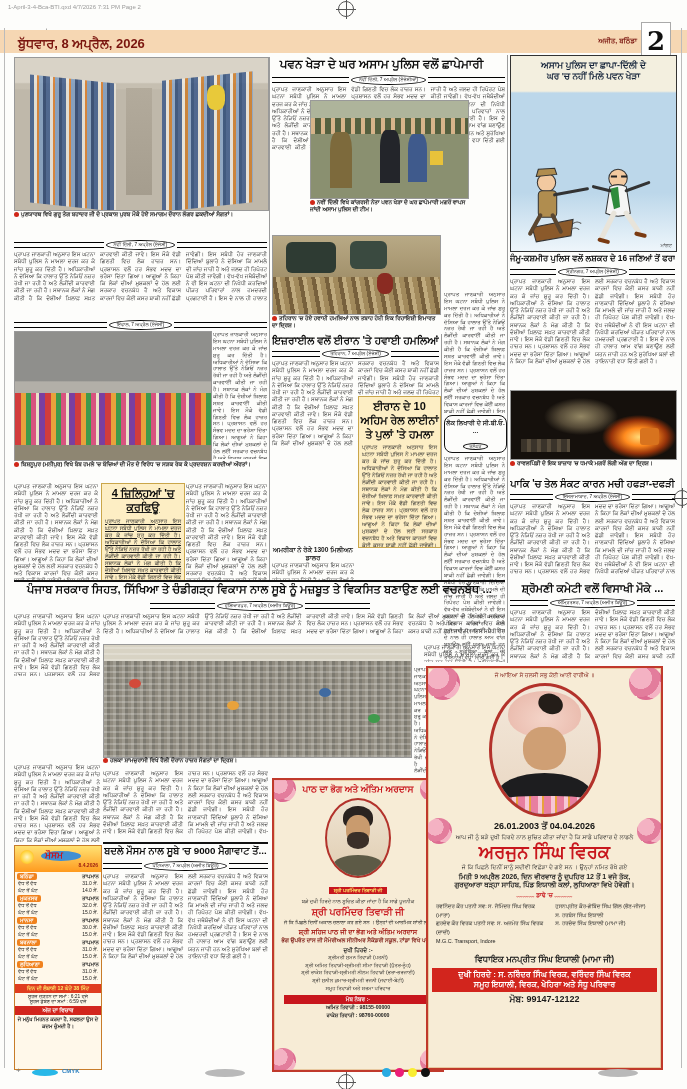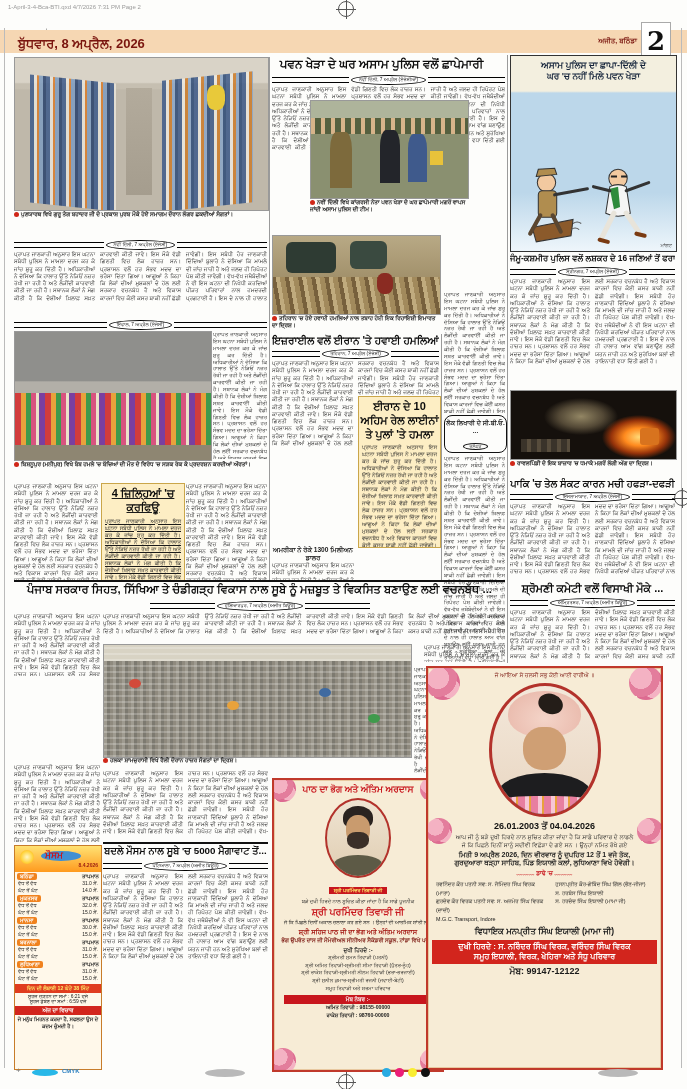--- a/index.html
+++ b/index.html
@@ -224,21 +224,21 @@
     <div class="noise" style="left:86%;top:62%;width:4%;height:8%;background:#3f9a4c;border-radius:50%;"></div>
   </div>
   <div class="abs caption" style="left:103px;top:757px;width:307px;height:10px;">
     <span class="bullet"></span><span>ਹਲਕਾ ਸ਼ਾਮਚੁਰਾਸੀ ਵਿਖੇ ਰੈਲੀ ਦੌਰਾਨ ਹਾਜ਼ਰ ਸੰਗਤਾਂ ਦਾ ਦ੍ਰਿਸ਼।</span>
   </div>
   <div class="abs body" style="left:424px;top:644px;width:81px;height:18px;">ਪ੍ਰਾਪਤ ਜਾਣਕਾਰੀ ਅਨੁਸਾਰ ਇਸ ਘਟਨਾ ਸਬੰਧੀ ਪੁਲਿਸ ਨੇ ਮਾਮਲਾ ਦਰਜ ਕਰ ਕੇ ਜਾਂਚ ਸ਼ੁਰੂ ਕਰ ਦਿੱਤੀ ਹੈ। ਅਧਿਕਾਰੀਆਂ ਨੇ ਦੱਸਿਆ ਕਿ ਹਾਲਾਤ ਉੱਤੇ ਨੇੜਿਓਂ ਨਜ਼ਰ ਰੱਖੀ ਜਾ ਰਹੀ ਹੈ ਅਤੇ ਲੋੜੀਂਦੀ ਕਾਰਵਾਈ ਕੀਤੀ ਜਾ ਰਹੀ ਹੈ। ਸਥਾਨਕ ਲੋਕਾਂ ਨੇ ਮੰਗ ਕੀਤੀ ਹੈ ਕਿ ਦੋਸ਼ੀਆਂ ਖ਼ਿਲਾਫ਼ ਸਖ਼ਤ ਕਾਰਵਾਈ ਕੀਤੀ ਜਾਵੇ। ਇਸ ਮੌਕੇ ਵੱਡੀ ਗਿਣਤੀ ਵਿਚ ਲੋਕ ਹਾਜ਼ਰ ਸਨ। ਪ੍ਰਸ਼ਾਸਨ ਵਲੋਂ ਹਰ ਸੰਭਵ ਮਦਦ ਦਾ ਭਰੋਸਾ ਦਿੱਤਾ ਗਿਆ। ਆਗੂਆਂ ਨੇ ਕਿਹਾ ਕਿ ਲੋਕਾਂ ਦੀਆਂ ਮੁਸ਼ਕਲਾਂ ਦੇ ਹੱਲ ਲਈ ਸਰਕਾਰ ਵਚਨਬੱਧ ਹੈ ਅਤੇ ਵਿਕਾਸ ਕਾਰਜਾਂ ਵਿਚ ਕੋਈ ਕਸਰ ਬਾਕੀ ਨਹੀਂ ਛੱਡੀ ਜਾਵੇਗੀ। ਇਸ ਸਬੰਧੀ ਹੋਰ ਜਾਣਕਾਰੀ ਦਿੰਦਿਆਂ ਬੁਲਾਰੇ ਨੇ ਦੱਸਿਆ ਕਿ ਮਾਮਲੇ ਦੀ ਜਾਂਚ ਜਾਰੀ ਹੈ ਅਤੇ ਜਲਦ ਹੀ ਰਿਪੋਰਟ ਪੇਸ਼ ਕੀਤੀ ਜਾਵੇਗੀ। ਵੱਖ-ਵੱਖ ਜਥੇਬੰਦੀਆਂ ਨੇ ਵੀ ਇਸ ਘਟਨਾ ਦੀ ਨਿਖੇਧੀ ਕਰਦਿਆਂ ਪੀੜਤ ਪਰਿਵਾਰਾਂ ਨਾਲ ਹਮਦਰਦੀ ਪ੍ਰਗਟਾਈ ਹੈ। ਇਸ ਦੇ ਨਾਲ ਹੀ ਹਾਲਾਤ ਆਮ ਵਾਂਗ ਬਣਾਉਣ ਲਈ ਯਤਨ ਜਾਰੀ ਹਨ ਅਤੇ ਸੁਰੱਖਿਆ ਬਲਾਂ ਦੀ ਤਾਇਨਾਤੀ ਵਧਾ ਦਿੱਤੀ ਗਈ ਹੈ।</div>
   <div class="abs body" style="left:414px;top:666px;width:27px;height:109px;font-size:5.2px;">ਪ੍ਰਾਪਤ ਜਾਣਕਾਰੀ ਅਨੁਸਾਰ ਇਸ ਘਟਨਾ ਸਬੰਧੀ ਪੁਲਿਸ ਨੇ ਮਾਮਲਾ ਦਰਜ ਕਰ ਕੇ ਜਾਂਚ ਸ਼ੁਰੂ ਕਰ ਦਿੱਤੀ ਹੈ। ਅਧਿਕਾਰੀਆਂ ਨੇ ਦੱਸਿਆ ਕਿ ਹਾਲਾਤ ਉੱਤੇ ਨੇੜਿਓਂ ਨਜ਼ਰ ਰੱਖੀ ਜਾ ਰਹੀ ਹੈ ਅਤੇ ਲੋੜੀਂਦੀ ਕਾਰਵਾਈ ਕੀਤੀ ਜਾ ਰਹੀ ਹੈ। ਸਥਾਨਕ ਲੋਕਾਂ ਨੇ ਮੰਗ ਕੀਤੀ ਹੈ ਕਿ ਦੋਸ਼ੀਆਂ ਖ਼ਿਲਾਫ਼ ਸਖ਼ਤ ਕਾਰਵਾਈ ਕੀਤੀ ਜਾਵੇ। ਇਸ ਮੌਕੇ ਵੱਡੀ ਗਿਣਤੀ ਵਿਚ ਲੋਕ ਹਾਜ਼ਰ ਸਨ। ਪ੍ਰਸ਼ਾਸਨ ਵਲੋਂ ਹਰ ਸੰਭਵ ਮਦਦ ਦਾ ਭਰੋਸਾ ਦਿੱਤਾ ਗਿਆ। ਆਗੂਆਂ ਨੇ ਕਿਹਾ ਕਿ ਲੋਕਾਂ ਦੀਆਂ ਮੁਸ਼ਕਲਾਂ ਦੇ ਹੱਲ ਲਈ ਸਰਕਾਰ ਵਚਨਬੱਧ ਹੈ ਅਤੇ ਵਿਕਾਸ ਕਾਰਜਾਂ ਵਿਚ ਕੋਈ ਕਸਰ ਬਾਕੀ ਨਹੀਂ ਛੱਡੀ ਜਾਵੇਗੀ। ਇਸ ਸਬੰਧੀ ਹੋਰ ਜਾਣਕਾਰੀ ਦਿੰਦਿਆਂ ਬੁਲਾਰੇ ਨੇ ਦੱਸਿਆ ਕਿ ਮਾਮਲੇ ਦੀ ਜਾਂਚ ਜਾਰੀ ਹੈ ਅਤੇ ਜਲਦ ਹੀ ਰਿਪੋਰਟ ਪੇਸ਼ ਕੀਤੀ ਜਾਵੇਗੀ। ਵੱਖ-ਵੱਖ ਜਥੇਬੰਦੀਆਂ ਨੇ ਵੀ ਇਸ ਘਟਨਾ ਦੀ ਨਿਖੇਧੀ ਕਰਦਿਆਂ ਪੀੜਤ ਪਰਿਵਾਰਾਂ ਨਾਲ ਹਮਦਰਦੀ ਪ੍ਰਗਟਾਈ ਹੈ। ਇਸ ਦੇ ਨਾਲ ਹੀ ਹਾਲਾਤ ਆਮ ਵਾਂਗ ਬਣਾਉਣ ਲਈ ਯਤਨ ਜਾਰੀ ਹਨ ਅਤੇ ਸੁਰੱਖਿਆ ਬਲਾਂ ਦੀ ਤਾਇਨਾਤੀ ਵਧਾ ਦਿੱਤੀ ਗਈ ਹੈ।</div>
   <div class="abs body cols2" style="left:103px;top:770px;width:165px;height:72px;">ਪ੍ਰਾਪਤ ਜਾਣਕਾਰੀ ਅਨੁਸਾਰ ਇਸ ਘਟਨਾ ਸਬੰਧੀ ਪੁਲਿਸ ਨੇ ਮਾਮਲਾ ਦਰਜ ਕਰ ਕੇ ਜਾਂਚ ਸ਼ੁਰੂ ਕਰ ਦਿੱਤੀ ਹੈ। ਅਧਿਕਾਰੀਆਂ ਨੇ ਦੱਸਿਆ ਕਿ ਹਾਲਾਤ ਉੱਤੇ ਨੇੜਿਓਂ ਨਜ਼ਰ ਰੱਖੀ ਜਾ ਰਹੀ ਹੈ ਅਤੇ ਲੋੜੀਂਦੀ ਕਾਰਵਾਈ ਕੀਤੀ ਜਾ ਰਹੀ ਹੈ। ਸਥਾਨਕ ਲੋਕਾਂ ਨੇ ਮੰਗ ਕੀਤੀ ਹੈ ਕਿ ਦੋਸ਼ੀਆਂ ਖ਼ਿਲਾਫ਼ ਸਖ਼ਤ ਕਾਰਵਾਈ ਕੀਤੀ ਜਾਵੇ। ਇਸ ਮੌਕੇ ਵੱਡੀ ਗਿਣਤੀ ਵਿਚ ਲੋਕ ਹਾਜ਼ਰ ਸਨ। ਪ੍ਰਸ਼ਾਸਨ ਵਲੋਂ ਹਰ ਸੰਭਵ ਮਦਦ ਦਾ ਭਰੋਸਾ ਦਿੱਤਾ ਗਿਆ। ਆਗੂਆਂ ਨੇ ਕਿਹਾ ਕਿ ਲੋਕਾਂ ਦੀਆਂ ਮੁਸ਼ਕਲਾਂ ਦੇ ਹੱਲ ਲਈ ਸਰਕਾਰ ਵਚਨਬੱਧ ਹੈ ਅਤੇ ਵਿਕਾਸ ਕਾਰਜਾਂ ਵਿਚ ਕੋਈ ਕਸਰ ਬਾਕੀ ਨਹੀਂ ਛੱਡੀ ਜਾਵੇਗੀ। ਇਸ ਸਬੰਧੀ ਹੋਰ ਜਾਣਕਾਰੀ ਦਿੰਦਿਆਂ ਬੁਲਾਰੇ ਨੇ ਦੱਸਿਆ ਕਿ ਮਾਮਲੇ ਦੀ ਜਾਂਚ ਜਾਰੀ ਹੈ ਅਤੇ ਜਲਦ ਹੀ ਰਿਪੋਰਟ ਪੇਸ਼ ਕੀਤੀ ਜਾਵੇਗੀ। ਵੱਖ-ਵੱਖ ਜਥੇਬੰਦੀਆਂ ਨੇ ਵੀ ਇਸ ਘਟਨਾ ਦੀ ਨਿਖੇਧੀ ਕਰਦਿਆਂ ਪੀੜਤ ਪਰਿਵਾਰਾਂ ਨਾਲ ਹਮਦਰਦੀ ਪ੍ਰਗਟਾਈ ਹੈ। ਇਸ ਦੇ ਨਾਲ ਹੀ ਹਾਲਾਤ ਆਮ ਵਾਂਗ ਬਣਾਉਣ ਲਈ ਯਤਨ ਜਾਰੀ ਹਨ ਅਤੇ ਸੁਰੱਖਿਆ ਬਲਾਂ ਦੀ ਤਾਇਨਾਤੀ ਵਧਾ ਦਿੱਤੀ ਗਈ ਹੈ।</div>
 
   <div class="hline" style="left:103px;top:842px;width:165px;"></div>
-  <div class="abs headline" style="left:103px;top:845px;width:165px;height:15px;font-size:9.8px;">ਬਦਲੇ ਮੌਸਮ ਨਾਲ ਸੂਬੇ 'ਚ 5000 ਮੈਗਾਵਾਟ ਤੋਂ...</div>
+  <div class="abs headline" style="left:103px;top:845px;width:165px;height:15px;font-size:9.8px;">ਬਦਲੇ ਮੌਸਮ ਨਾਲ ਸੂਬੇ 'ਚ 9000 ਮੈਗਾਵਾਟ ਤੋਂ...</div>
   <div class="abs dateline" style="left:103px;top:861px;width:165px;">
     <span class="bar"></span>
     <span class="oval">ਪਟਿਆਲਾ, 7 ਅਪ੍ਰੈਲ (ਅਜੀਤ ਬਿਊਰੋ)</span>
     <span class="bar"></span>
   </div>
   <div class="abs body cols2" style="left:103px;top:873px;width:165px;height:195px;">ਪ੍ਰਾਪਤ ਜਾਣਕਾਰੀ ਅਨੁਸਾਰ ਇਸ ਘਟਨਾ ਸਬੰਧੀ ਪੁਲਿਸ ਨੇ ਮਾਮਲਾ ਦਰਜ ਕਰ ਕੇ ਜਾਂਚ ਸ਼ੁਰੂ ਕਰ ਦਿੱਤੀ ਹੈ। ਅਧਿਕਾਰੀਆਂ ਨੇ ਦੱਸਿਆ ਕਿ ਹਾਲਾਤ ਉੱਤੇ ਨੇੜਿਓਂ ਨਜ਼ਰ ਰੱਖੀ ਜਾ ਰਹੀ ਹੈ ਅਤੇ ਲੋੜੀਂਦੀ ਕਾਰਵਾਈ ਕੀਤੀ ਜਾ ਰਹੀ ਹੈ। ਸਥਾਨਕ ਲੋਕਾਂ ਨੇ ਮੰਗ ਕੀਤੀ ਹੈ ਕਿ ਦੋਸ਼ੀਆਂ ਖ਼ਿਲਾਫ਼ ਸਖ਼ਤ ਕਾਰਵਾਈ ਕੀਤੀ ਜਾਵੇ। ਇਸ ਮੌਕੇ ਵੱਡੀ ਗਿਣਤੀ ਵਿਚ ਲੋਕ ਹਾਜ਼ਰ ਸਨ। ਪ੍ਰਸ਼ਾਸਨ ਵਲੋਂ ਹਰ ਸੰਭਵ ਮਦਦ ਦਾ ਭਰੋਸਾ ਦਿੱਤਾ ਗਿਆ। ਆਗੂਆਂ ਨੇ ਕਿਹਾ ਕਿ ਲੋਕਾਂ ਦੀਆਂ ਮੁਸ਼ਕਲਾਂ ਦੇ ਹੱਲ ਲਈ ਸਰਕਾਰ ਵਚਨਬੱਧ ਹੈ ਅਤੇ ਵਿਕਾਸ ਕਾਰਜਾਂ ਵਿਚ ਕੋਈ ਕਸਰ ਬਾਕੀ ਨਹੀਂ ਛੱਡੀ ਜਾਵੇਗੀ। ਇਸ ਸਬੰਧੀ ਹੋਰ ਜਾਣਕਾਰੀ ਦਿੰਦਿਆਂ ਬੁਲਾਰੇ ਨੇ ਦੱਸਿਆ ਕਿ ਮਾਮਲੇ ਦੀ ਜਾਂਚ ਜਾਰੀ ਹੈ ਅਤੇ ਜਲਦ ਹੀ ਰਿਪੋਰਟ ਪੇਸ਼ ਕੀਤੀ ਜਾਵੇਗੀ। ਵੱਖ-ਵੱਖ ਜਥੇਬੰਦੀਆਂ ਨੇ ਵੀ ਇਸ ਘਟਨਾ ਦੀ ਨਿਖੇਧੀ ਕਰਦਿਆਂ ਪੀੜਤ ਪਰਿਵਾਰਾਂ ਨਾਲ ਹਮਦਰਦੀ ਪ੍ਰਗਟਾਈ ਹੈ। ਇਸ ਦੇ ਨਾਲ ਹੀ ਹਾਲਾਤ ਆਮ ਵਾਂਗ ਬਣਾਉਣ ਲਈ ਯਤਨ ਜਾਰੀ ਹਨ ਅਤੇ ਸੁਰੱਖਿਆ ਬਲਾਂ ਦੀ ਤਾਇਨਾਤੀ ਵਧਾ ਦਿੱਤੀ ਗਈ ਹੈ।</div>
 
   <div class="abs obit" style="left:272px;top:778px;width:168px;height:290px;">
     <div class="rose" style="left:-4px;top:-4px;"></div>
     <div class="rose" style="right:-4px;top:-4px;"></div>
@@ -362,33 +362,34 @@
     <div style="font-size:5.8px;color:#7a150e;margin-top:4px;">ਜੋ ਆਇਆ ਸੋ ਚਲਸੀ ਸਭੁ ਕੋਈ ਆਈ ਵਾਰੀਐ ॥</div>
     <div style="position:relative;width:106px;height:128px;margin:4px auto 0;border:3px solid #b3322b;border-radius:50%;overflow:hidden;background:linear-gradient(#f3e8da,#e9d6c2);">
       <div style="position:absolute;left:16%;top:4%;width:68%;height:36%;background:radial-gradient(ellipse at 50% 60%,#f4d4c8,#e7b4a6);border-radius:50% 50% 45% 45%;"></div>
       <div style="position:absolute;left:44%;top:6%;width:24%;height:16%;background:#241d18;border-radius:50%;transform:rotate(20deg);"></div>
       <div style="position:absolute;left:30%;top:32%;width:40%;height:34%;background:#cf9f74;border-radius:45%;"></div>
       <div style="position:absolute;left:6%;bottom:0;width:88%;height:32%;background:#1d1d1f;border-radius:50% 50% 0 0;"></div>
       <div style="position:absolute;left:0;bottom:-2px;width:100%;height:16%;background:repeating-linear-gradient(90deg,#e87fa0 0 7px,#f7c7d6 7px 11px,#e8a23c 11px 13px);border-radius:40%;"></div>
     </div>
     <div style="font-size:9px;font-weight:bold;margin-top:4px;color:#111;">26.01.2003 ਤੋਂ 04.04.2026</div>
     <div style="font-size:6px;margin:2px 8px 0;">ਆਪ ਜੀ ਨੂੰ ਬੜੇ ਦੁਖੀ ਹਿਰਦੇ ਨਾਲ ਸੂਚਿਤ ਕੀਤਾ ਜਾਂਦਾ ਹੈ ਕਿ ਸਾਡੇ ਪਰਿਵਾਰ ਦੇ ਲਾਡਲੇ</div>
+    <div style="font-size:18px;font-weight:bold;color:#c8161d;margin-top:1px;">ਅਰਜੁਨ ਸਿੰਘ ਵਿਰਕ</div>
     <div style="font-size:6px;margin:1px 8px 0;">ਜੋ ਕਿ ਪਿਛਲੇ ਦਿਨੀਂ ਸਾਨੂੰ ਸਦੀਵੀ ਵਿਛੋੜਾ ਦੇ ਗਏ ਸਨ । ਉਨ੍ਹਾਂ ਨਮਿਤ ਰੱਖੇ ਗਏ</div>
     <div style="font-size:7px;font-weight:bold;margin-top:2px;">ਮਿਤੀ 9 ਅਪ੍ਰੈਲ 2026, ਦਿਨ ਵੀਰਵਾਰ ਨੂੰ ਦੁਪਹਿਰ 12 ਤੋਂ 1 ਵਜੇ ਤੱਕ,</div>
     <div style="font-size:7px;font-weight:bold;">ਗੁਰਦੁਆਰਾ ਥੜ੍ਹਾ ਸਾਹਿਬ, ਪਿੰਡ ਇਯਾਲੀ ਕਲਾਂ, ਲੁਧਿਆਣਾ ਵਿਖੇ ਹੋਵੇਗੀ।</div>
     <div style="font-size:6px;color:#c8161d;font-weight:bold;margin-top:2px;">﹏﹏﹏  ਡਾਢੇ 'ਚ  ﹏﹏﹏</div>
     <div style="display:flex;justify-content:space-between;text-align:left;margin:2px 8px 0;">
       <div class="prelines" style="font-size:5.4px;line-height:1.6;width:52%;">ਰਵਨਿੰਦਰ ਕੌਰ ਪਤਨੀ ਸਵ: ਸ. ਜੈਮਿੰਦਰ ਸਿੰਘ ਵਿਰਕ (ਮਾਤਾ)
 ਗੁਰਦੇਵ ਕੌਰ ਵਿਰਕ ਪਤਨੀ ਸਵ: ਸ. ਅਜਮੇਰ ਸਿੰਘ ਵਿਰਕ (ਦਾਦੀ)
 M.G.C. Transport, Indore</div>
       <div class="prelines" style="font-size:5.4px;line-height:1.6;width:45%;">ਹੁਸਨਪ੍ਰੀਤ ਕੌਰ-ਗੋਬਿੰਦ ਸਿੰਘ ਗਿੱਲ (ਭੈਣ-ਜੀਜਾ)
 ਸ. ਹਰਬੰਸ ਸਿੰਘ ਇਯਾਲੀ
 ਸ. ਹਰਚੰਦ ਸਿੰਘ ਇਯਾਲੀ (ਮਾਮਾ ਜੀ)</div>
     </div>
-    <div style="font-size:8.5px;font-weight:bold;margin-top:3px;">ਵਿਧਾਇਕ ਮਨਪ੍ਰੀਤ ਸਿੰਘ ਇਯਾਲੀ (ਮਾਮਾ ਜੀ)</div>
+    <div style="font-size:8.5px;font-weight:bold;margin-top:9px;">ਵਿਧਾਇਕ ਮਨਪ੍ਰੀਤ ਸਿੰਘ ਇਯਾਲੀ (ਮਾਮਾ ਜੀ)</div>
     <div class="redband" style="margin:3px 4px 0;font-size:8px;padding:2px 1px 0;">ਦੁਖੀ ਹਿਰਦੇ : ਸ. ਨਰਿੰਦਰ ਸਿੰਘ ਵਿਰਕ, ਵਰਿੰਦਰ ਸਿੰਘ ਵਿਰਕ</div>
     <div class="redband" style="margin:0 4px;font-size:8px;padding:0 1px 2px;">ਸਮੂਹ ਇਯਾਲੀ, ਵਿਰਕ, ਖੇਹਿਰਾ ਅਤੇ ਸੰਧੂ ਪਰਿਵਾਰ</div>
     <div style="font-size:9px;font-weight:bold;margin-top:2px;">ਮੋਬ: 99147-12122</div>
   </div>
 
   <div class="abs" style="left:16px;top:1066px;font-size:8px;color:#777;">+</div>
   <div class="abs" style="left:32px;top:1069px;width:26px;height:7px;background:#28b8e8;border-radius:50%;"></div>
   <div class="abs" style="left:62px;top:1068px;font-size:6px;font-weight:bold;color:#2a7fc0;">CMYK</div>
   <div class="abs" style="left:205px;top:1069px;width:40px;height:8px;background:#b9b9b9;border-radius:50%;"></div>
   <div class="abs" style="left:382px;top:1068px;display:flex;gap:4px;">

